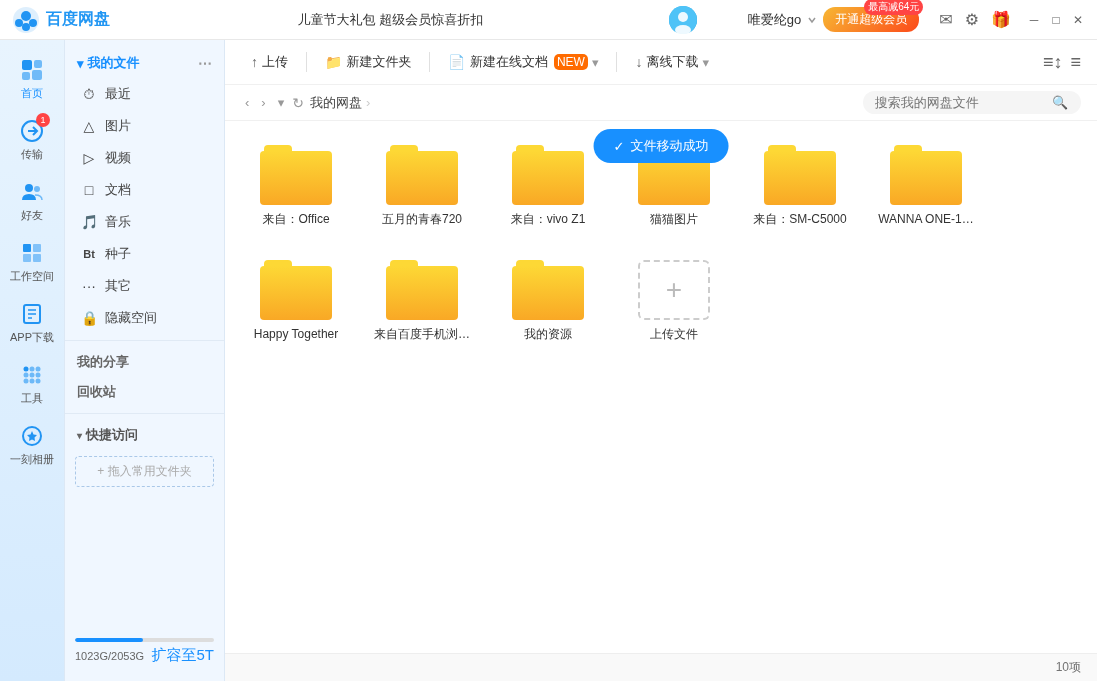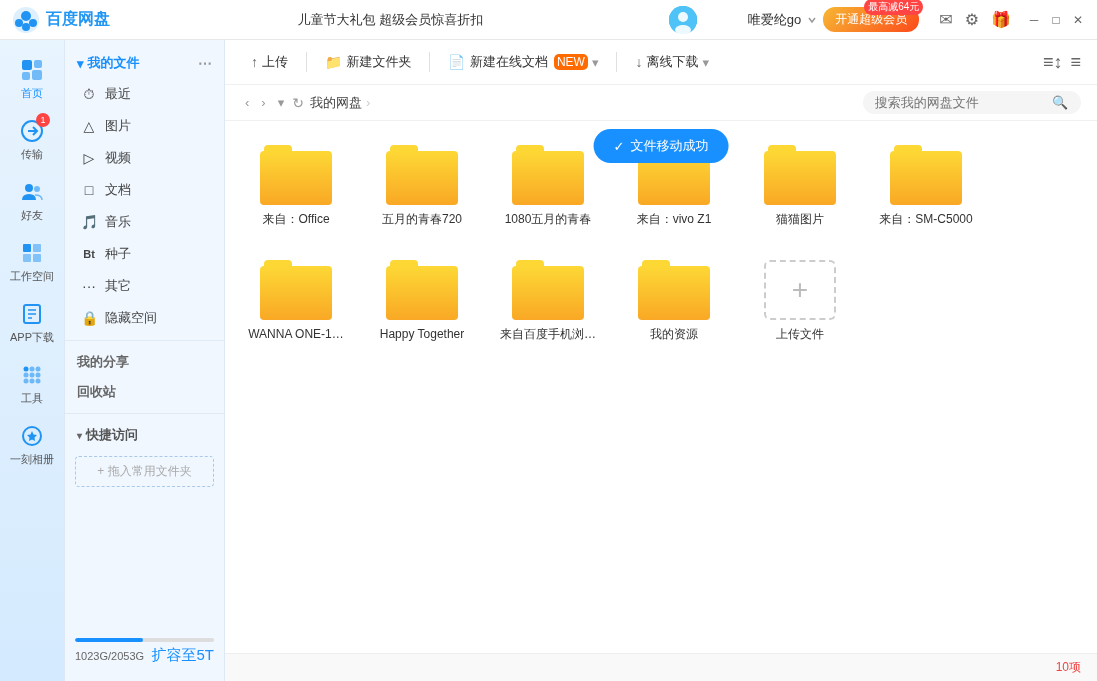--- a/index.html
+++ b/index.html
@@ -86,21 +86,21 @@
     .folder-icon { width: 72px; height: 60px; position: relative; }
     .folder-body { width: 72px; height: 54px; background: linear-gradient(180deg, #fdd835 0%, #f9a825 100%); border-radius: 4px; position: absolute; bottom: 0; }
     .folder-tab { width: 28px; height: 12px; background: #fdd835; border-radius: 4px 4px 0 0; position: absolute; top: 0; left: 4px; }
     .file-name { font-size: 12px; color: #333; text-align: center; margin-top: 6px; max-width: 100px; overflow: hidden; text-overflow: ellipsis; white-space: nowrap; line-height: 1.4; }
 
     
     .upload-placeholder { width: 110px; display: flex; flex-direction: column; align-items: center; cursor: pointer; padding: 8px; border-radius: 6px; }
     .upload-box { width: 72px; height: 60px; border: 2px dashed #ccc; border-radius: 6px; display: flex; align-items: center; justify-content: center; color: #bbb; font-size: 28px; }
 
     
-    .status-bar { height: 28px; background: #f9f9f9; border-top: 1px solid #eee; display: flex; align-items: center; justify-content: flex-end; padding: 0 16px; font-size: 12px; color: #ef4444; flex-shrink: 0; }
+    .status-bar { height: 28px; background: #f9f9f9; border-top: 1px solid #eee; display: flex; align-items: center; justify-content: flex-end; padding: 0 16px; font-size: 12px; color: #737373; flex-shrink: 0; }
 
     
     svg { display: inline-block; vertical-align: middle; }
   </style>
 </head>
 <body>
 
 <div class="titlebar">
   <div class="titlebar-logo">
     <svg class="logo-icon" viewBox="0 0 28 28">
@@ -377,27 +377,20 @@
         <div class="folder-tab"></div>
         <div class="folder-body"></div>
       </div>
       <div class="file-name">五月的青春720</div>
     </div>
         <div class="file-item">
       <div class="folder-icon">
         <div class="folder-tab"></div>
         <div class="folder-body"></div>
       </div>
-      <div class="file-name">1080五月的青春</div>
-    </div>
-        <div class="file-item">
-      <div class="folder-icon">
-        <div class="folder-tab"></div>
-        <div class="folder-body"></div>
-      </div>
       <div class="file-name">来自：vivo Z1</div>
     </div>
         <div class="file-item">
       <div class="folder-icon">
         <div class="folder-tab"></div>
         <div class="folder-body"></div>
       </div>
       <div class="file-name">猫猫图片</div>
     </div>
         <div class="file-item">

